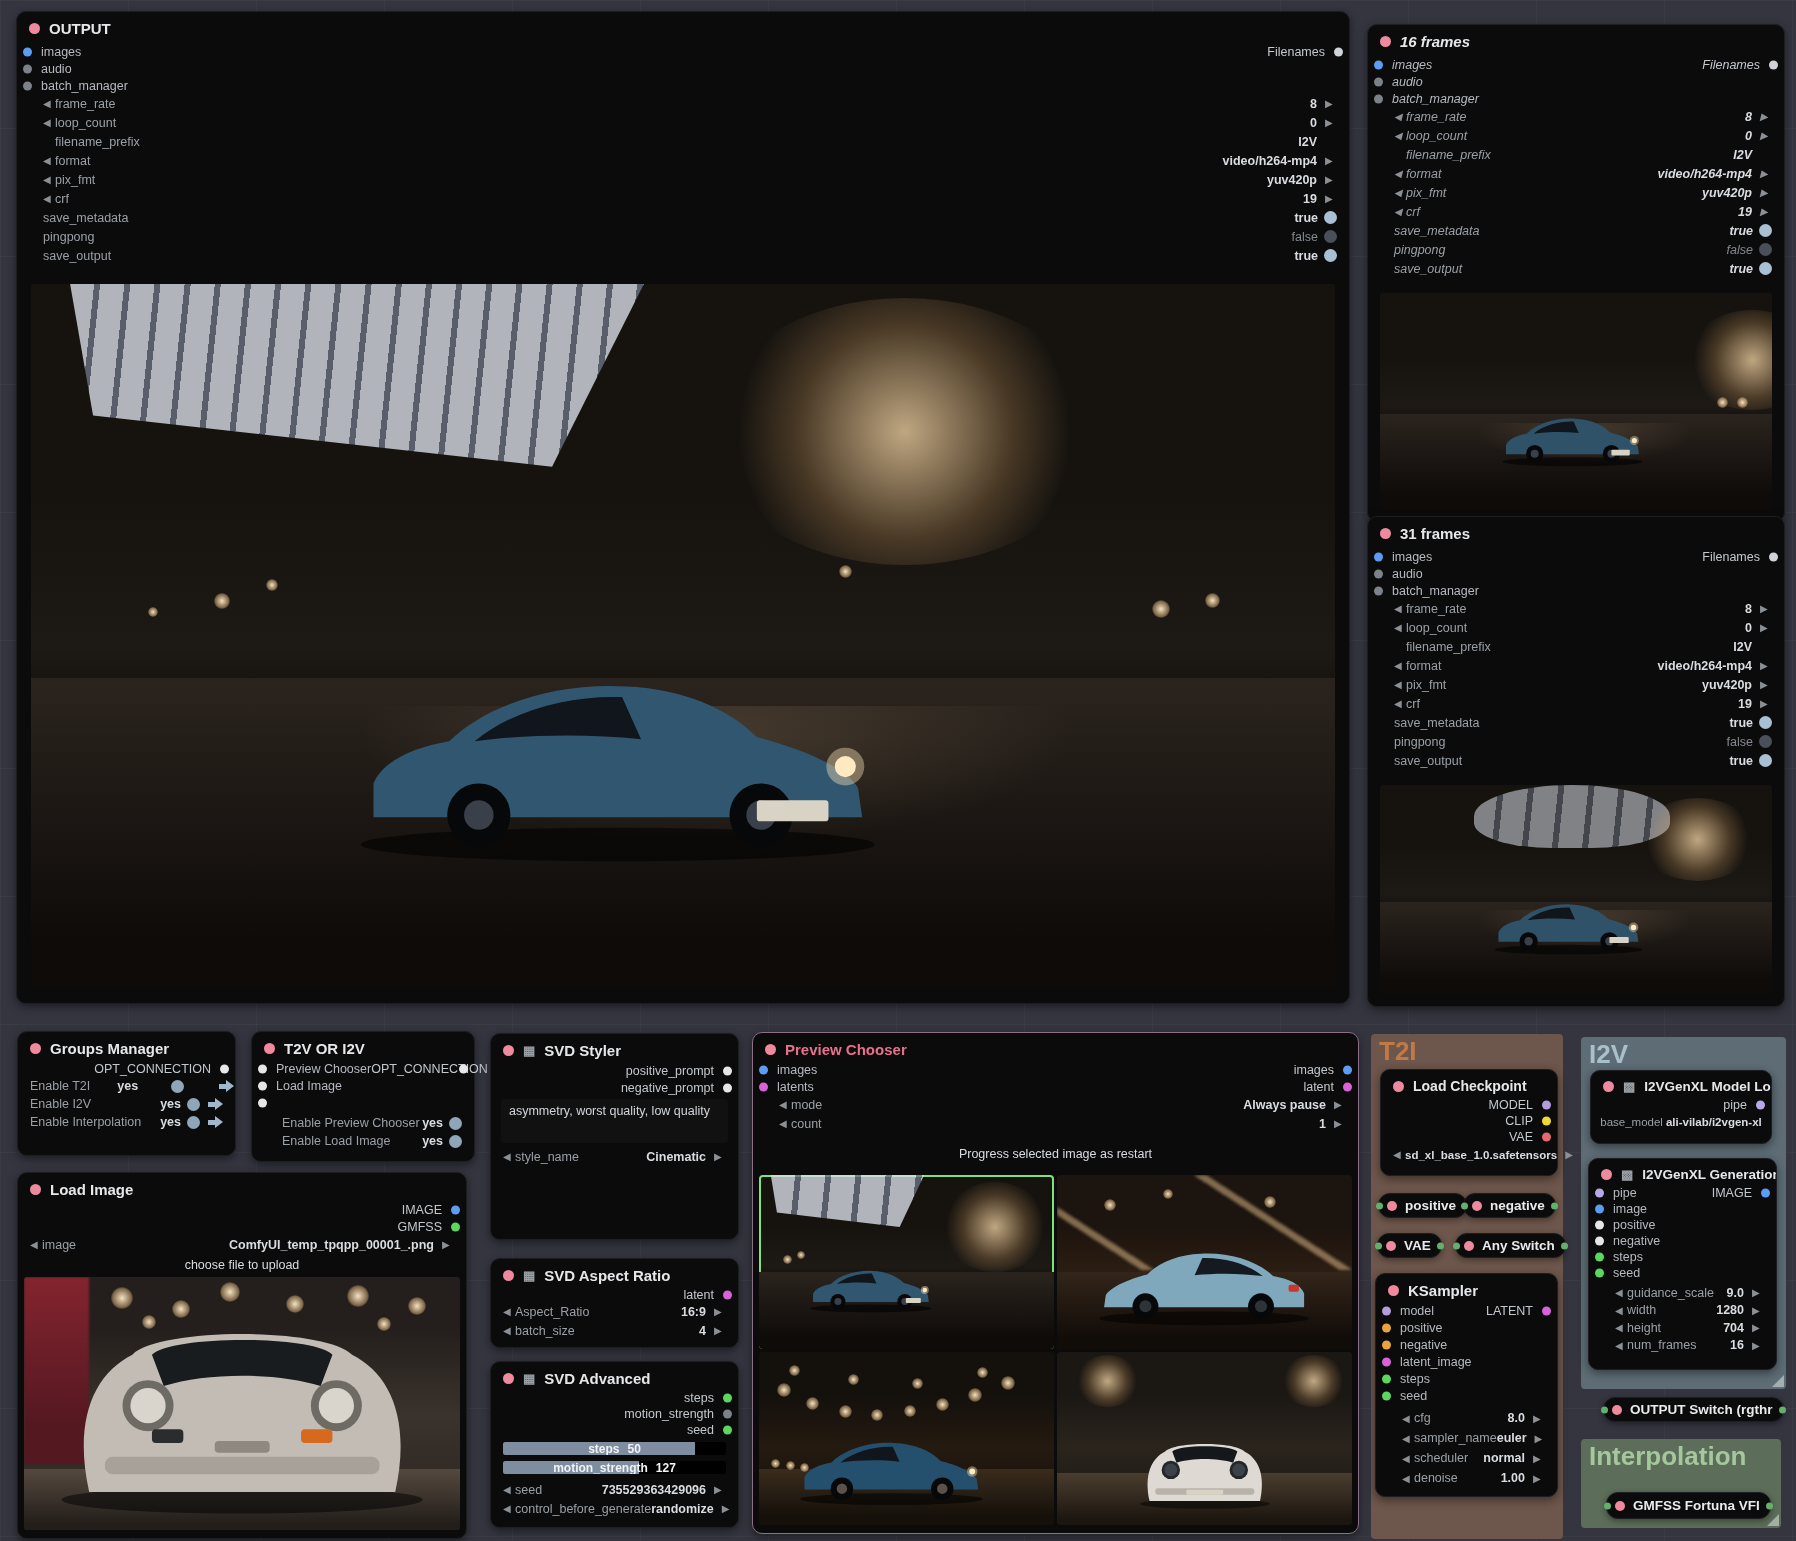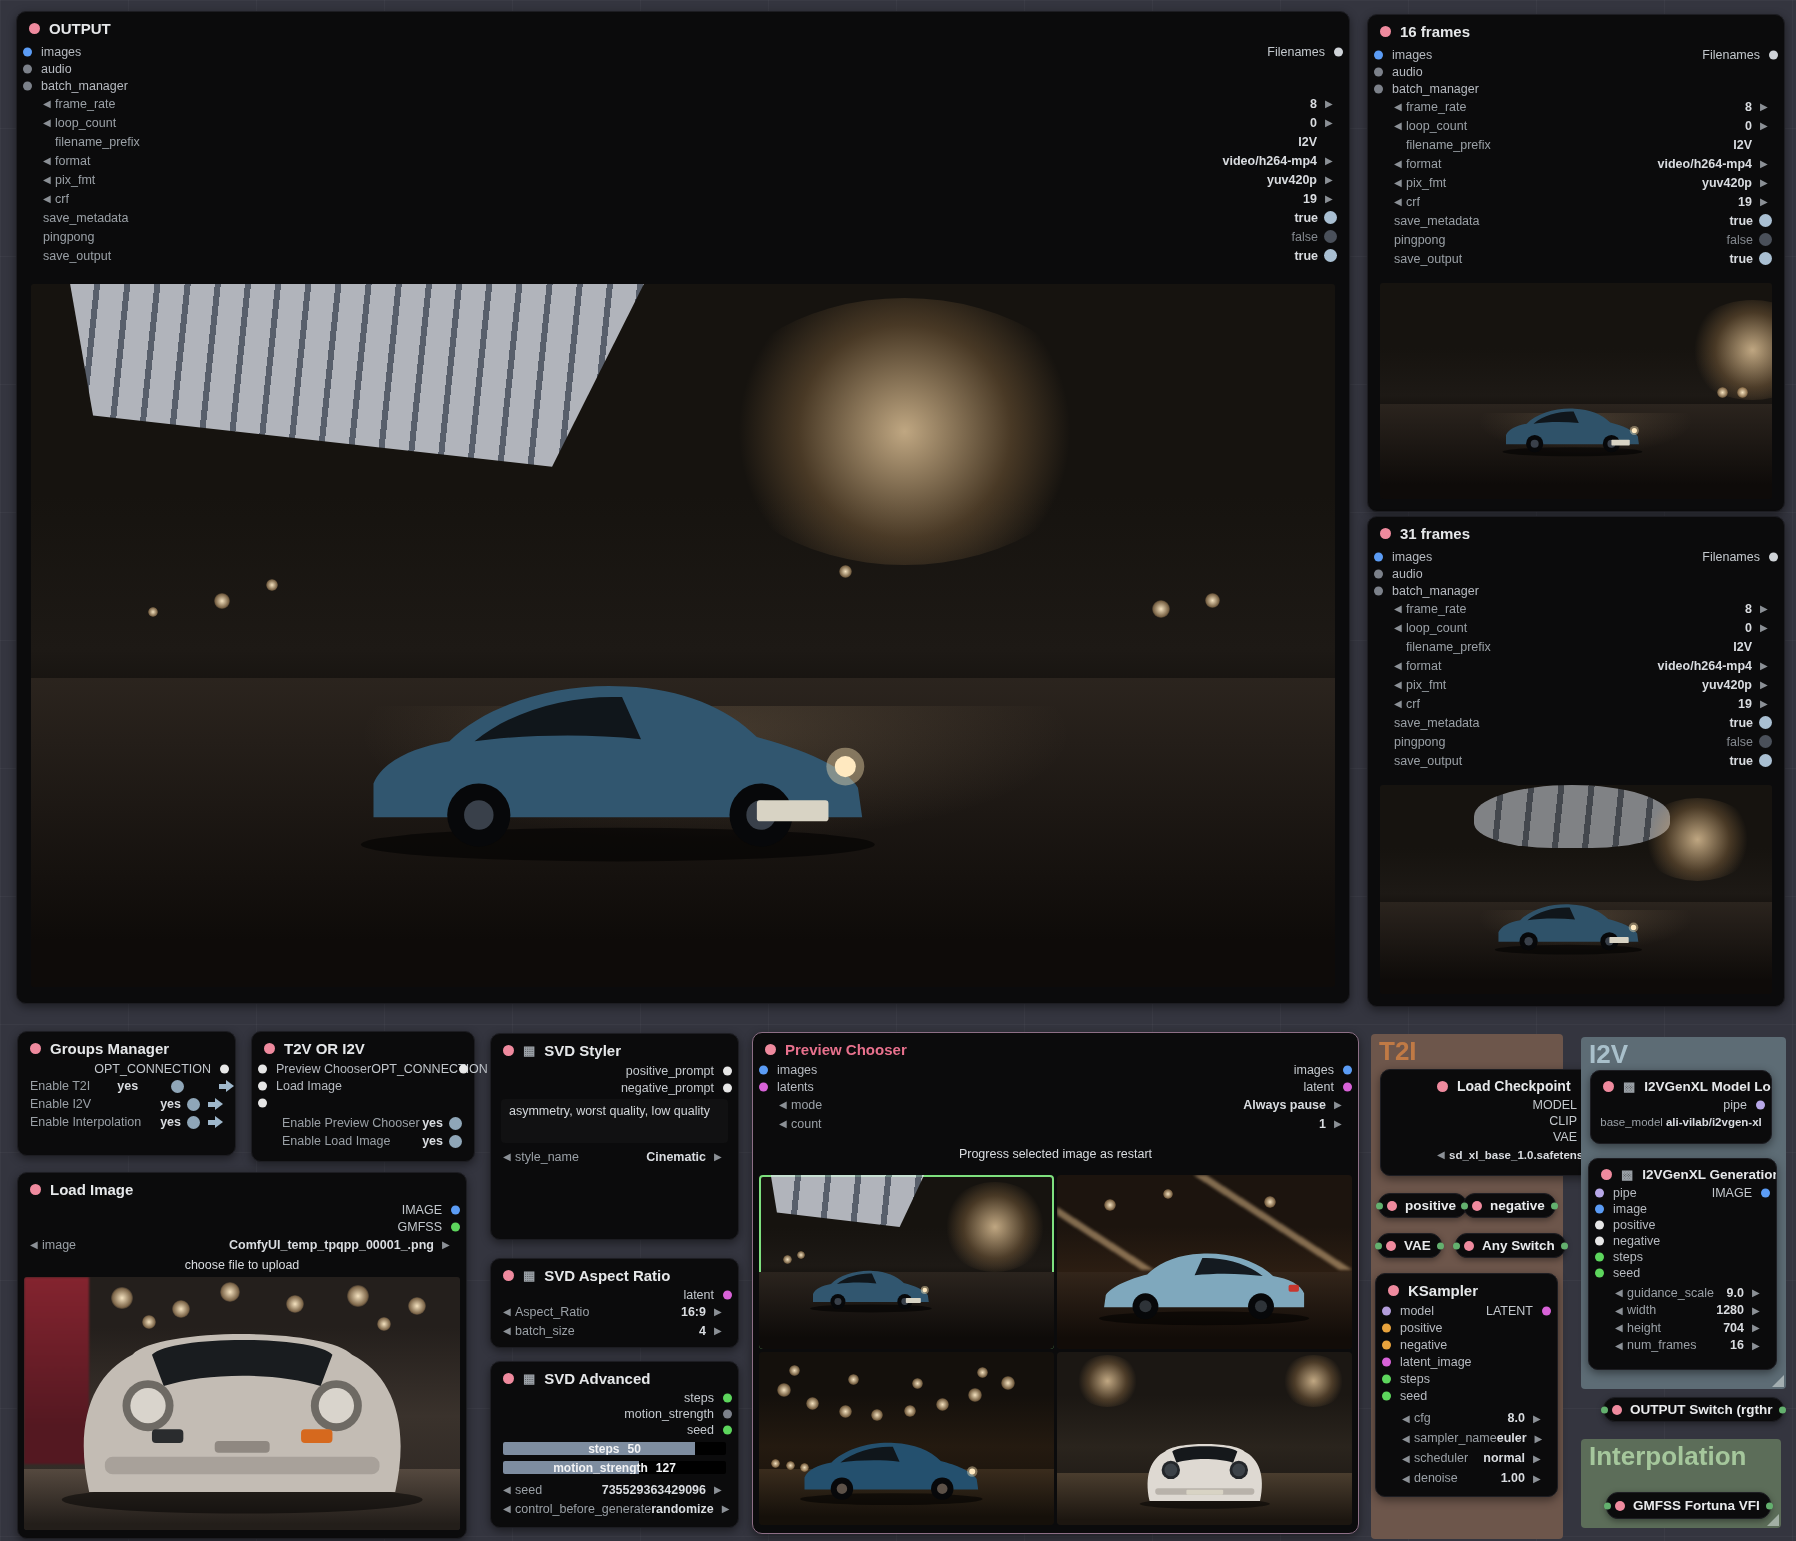--- a/index.html
+++ b/index.html
@@ -202,21 +202,21 @@
           <circle cx="64" cy="85" r="7" fill="#39404a"></circle>
         <circle cx="198" cy="85" r="15" fill="#07080a"></circle>
           <circle cx="198" cy="85" r="7" fill="#39404a"></circle>
         <circle cx="238" cy="62" r="9" fill="rgba(255,233,185,.4)"></circle>
           <circle cx="238" cy="62" r="5" fill="#ffe9c0"></circle>
         <rect x="196" y="78" width="34" height="10" rx="1.5" fill="#d8d3c4"></rect>
       </svg>
     </div>
   </div>
 
-  <div class="node" style="left:1367px;top:14px;width:416px;height:496px;">
+  <div class="node" style="left:1367px;top:24px;width:416px;height:496px;font-style:italic;">
     <div class="ntitle">
       <span class="tdot"></span>
       <span>16 frames</span>
     </div>
     <div style="margin-top:3px;">
 
         <div class="row srow">
           <span class="dot in" style="background: rgb(91, 156, 245);"></span>
           <span class="sname">images</span>
           <span class="spacer"></span>
@@ -827,21 +827,21 @@
           <rect x="74" y="90" width="52" height="7" rx="1.5" fill="#d8d3c4"></rect>
         </svg>
       </div>
     </div>
   </div>
 
   <div class="group g-t2i" style="left:1371px;top:1034px;width:192px;height:505px;">
     <div class="gtitle">T2I</div>
   </div>
 
-  <div class="node" style="left:1380px;top:1069px;width:176px;height:105px;padding-left:44px;">
+  <div class="node" style="left:1380px;top:1069px;width:176px;height:105px;">
     <div class="ntitle" style="font-size:14px;">
       <span class="tdot"></span>
       <span>Load Checkpoint</span>
     </div>
     <div class="row" style="height:16px;">
       <span class="spacer"></span>
       <span class="sname out">MODEL</span>
       <span class="dot out" style="background: rgb(179, 157, 219);"></span>
     </div>
     <div class="row" style="height:16px;">

